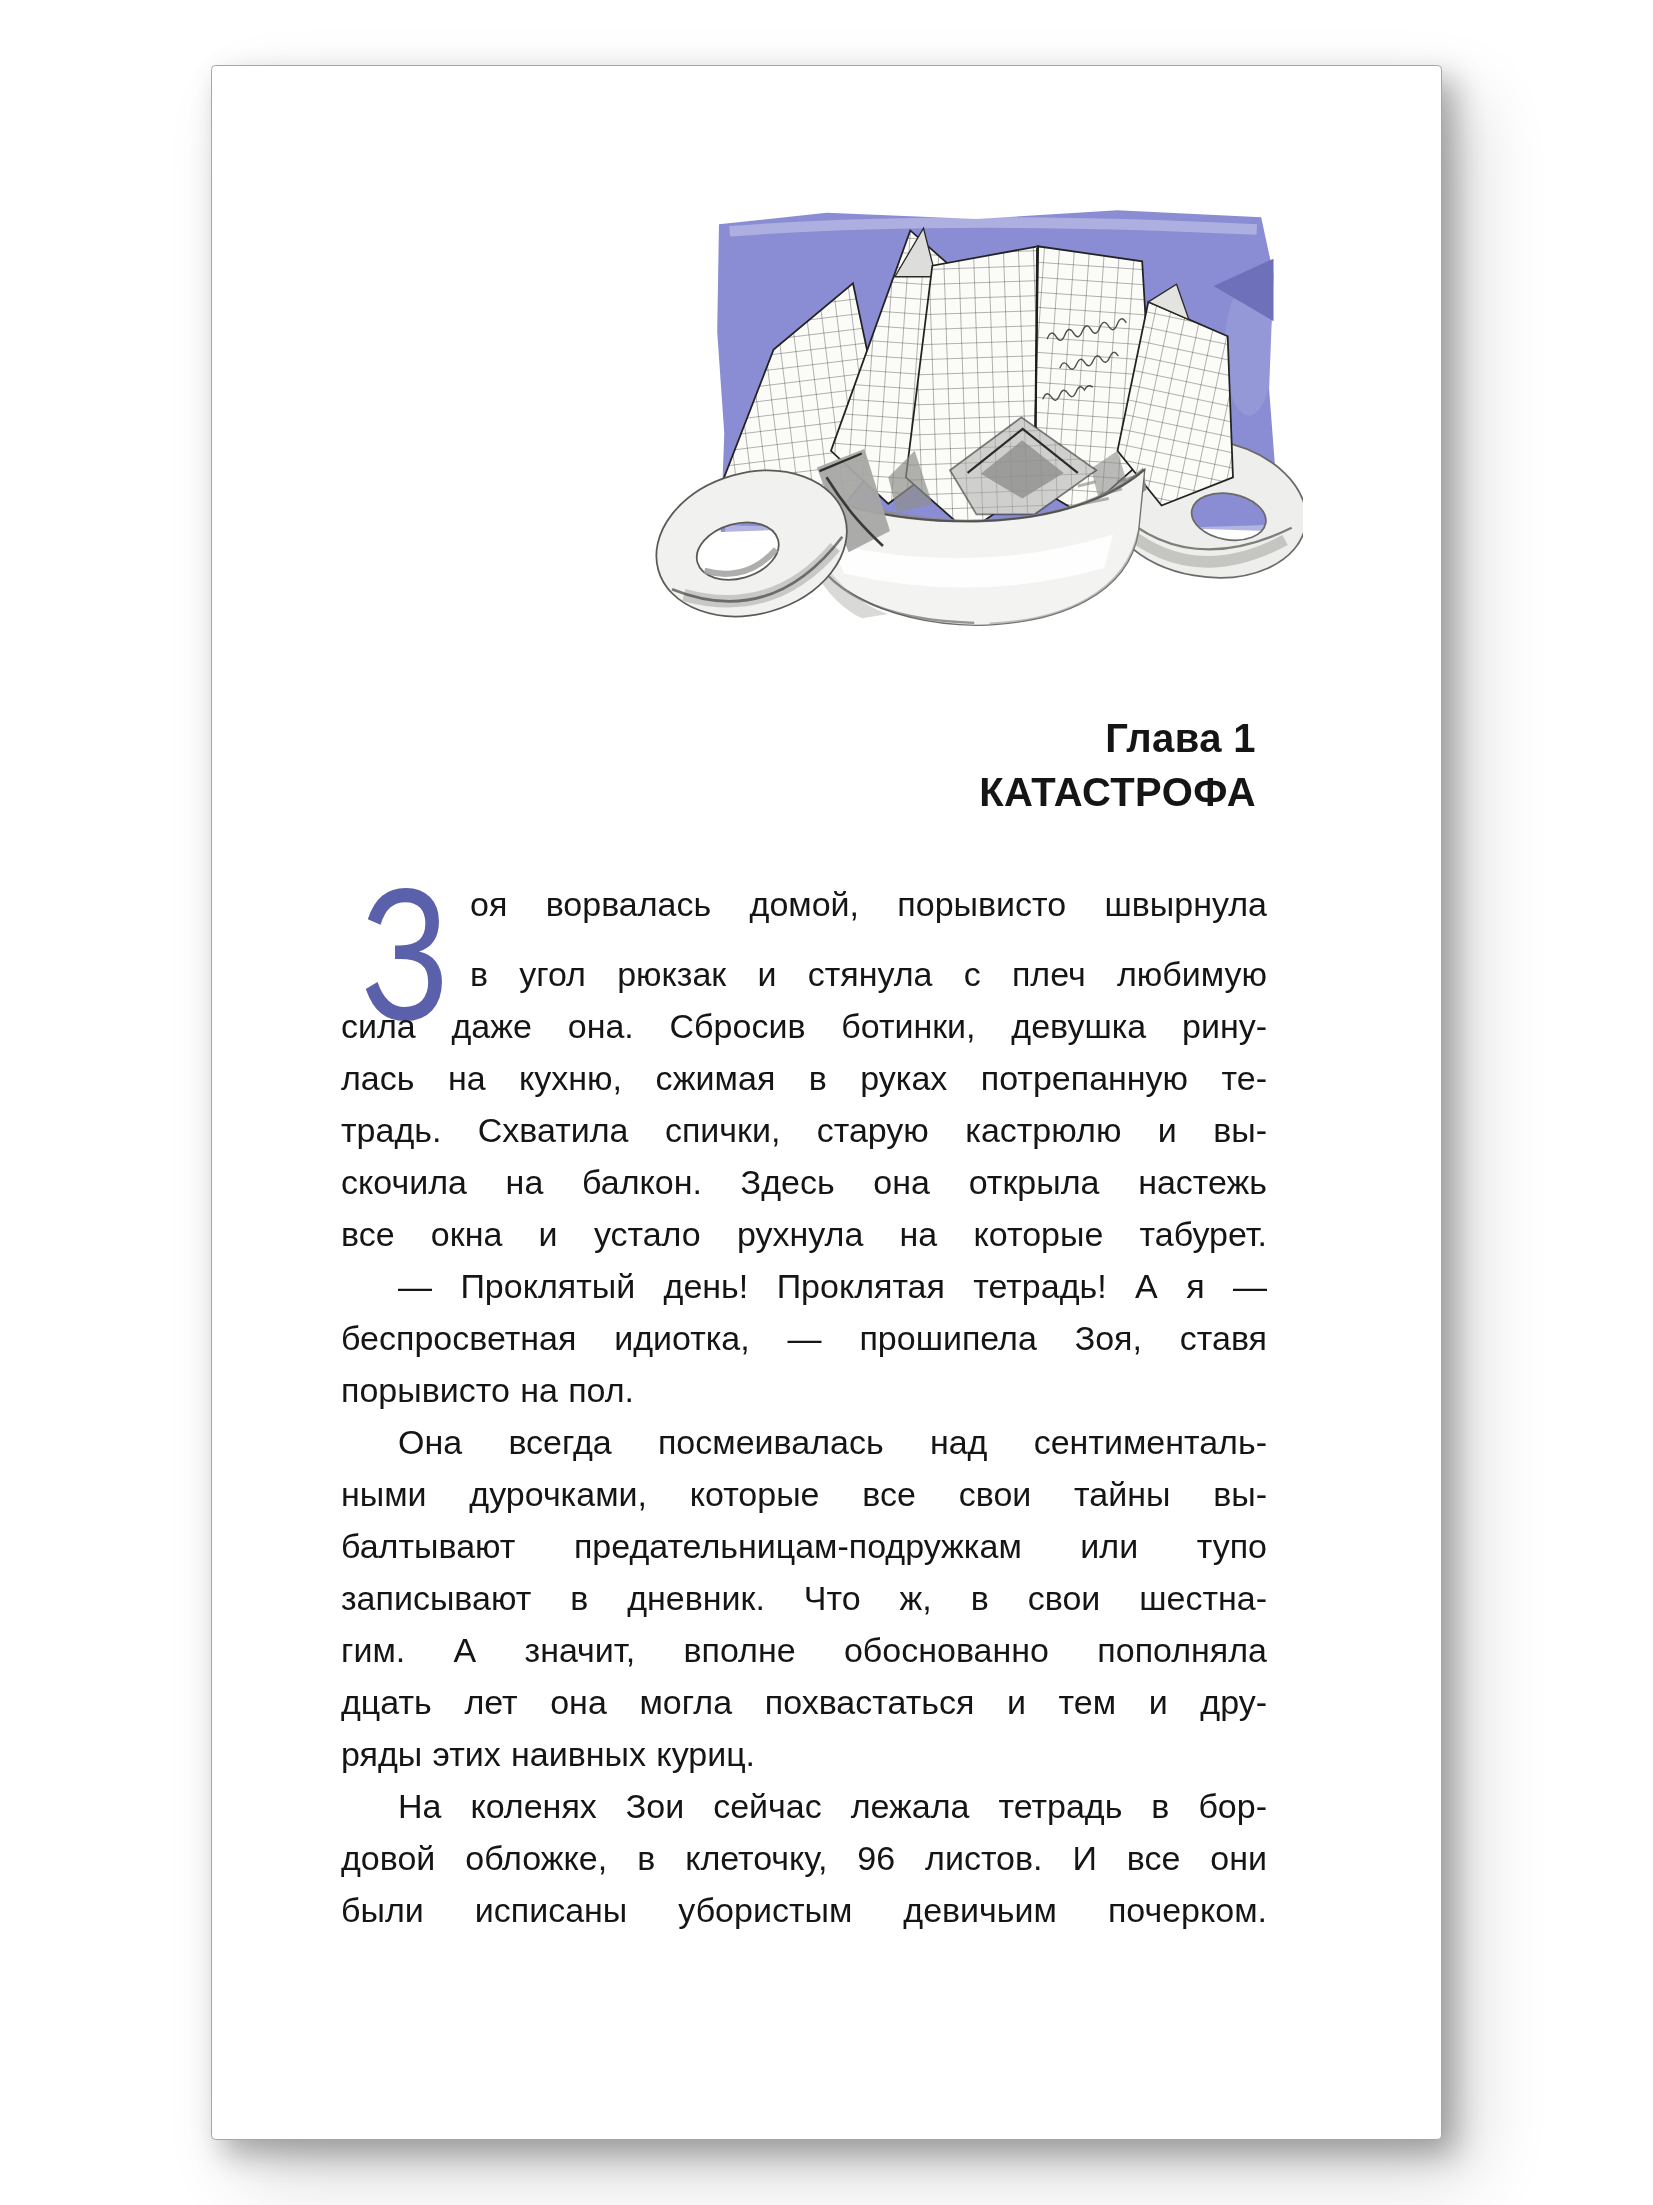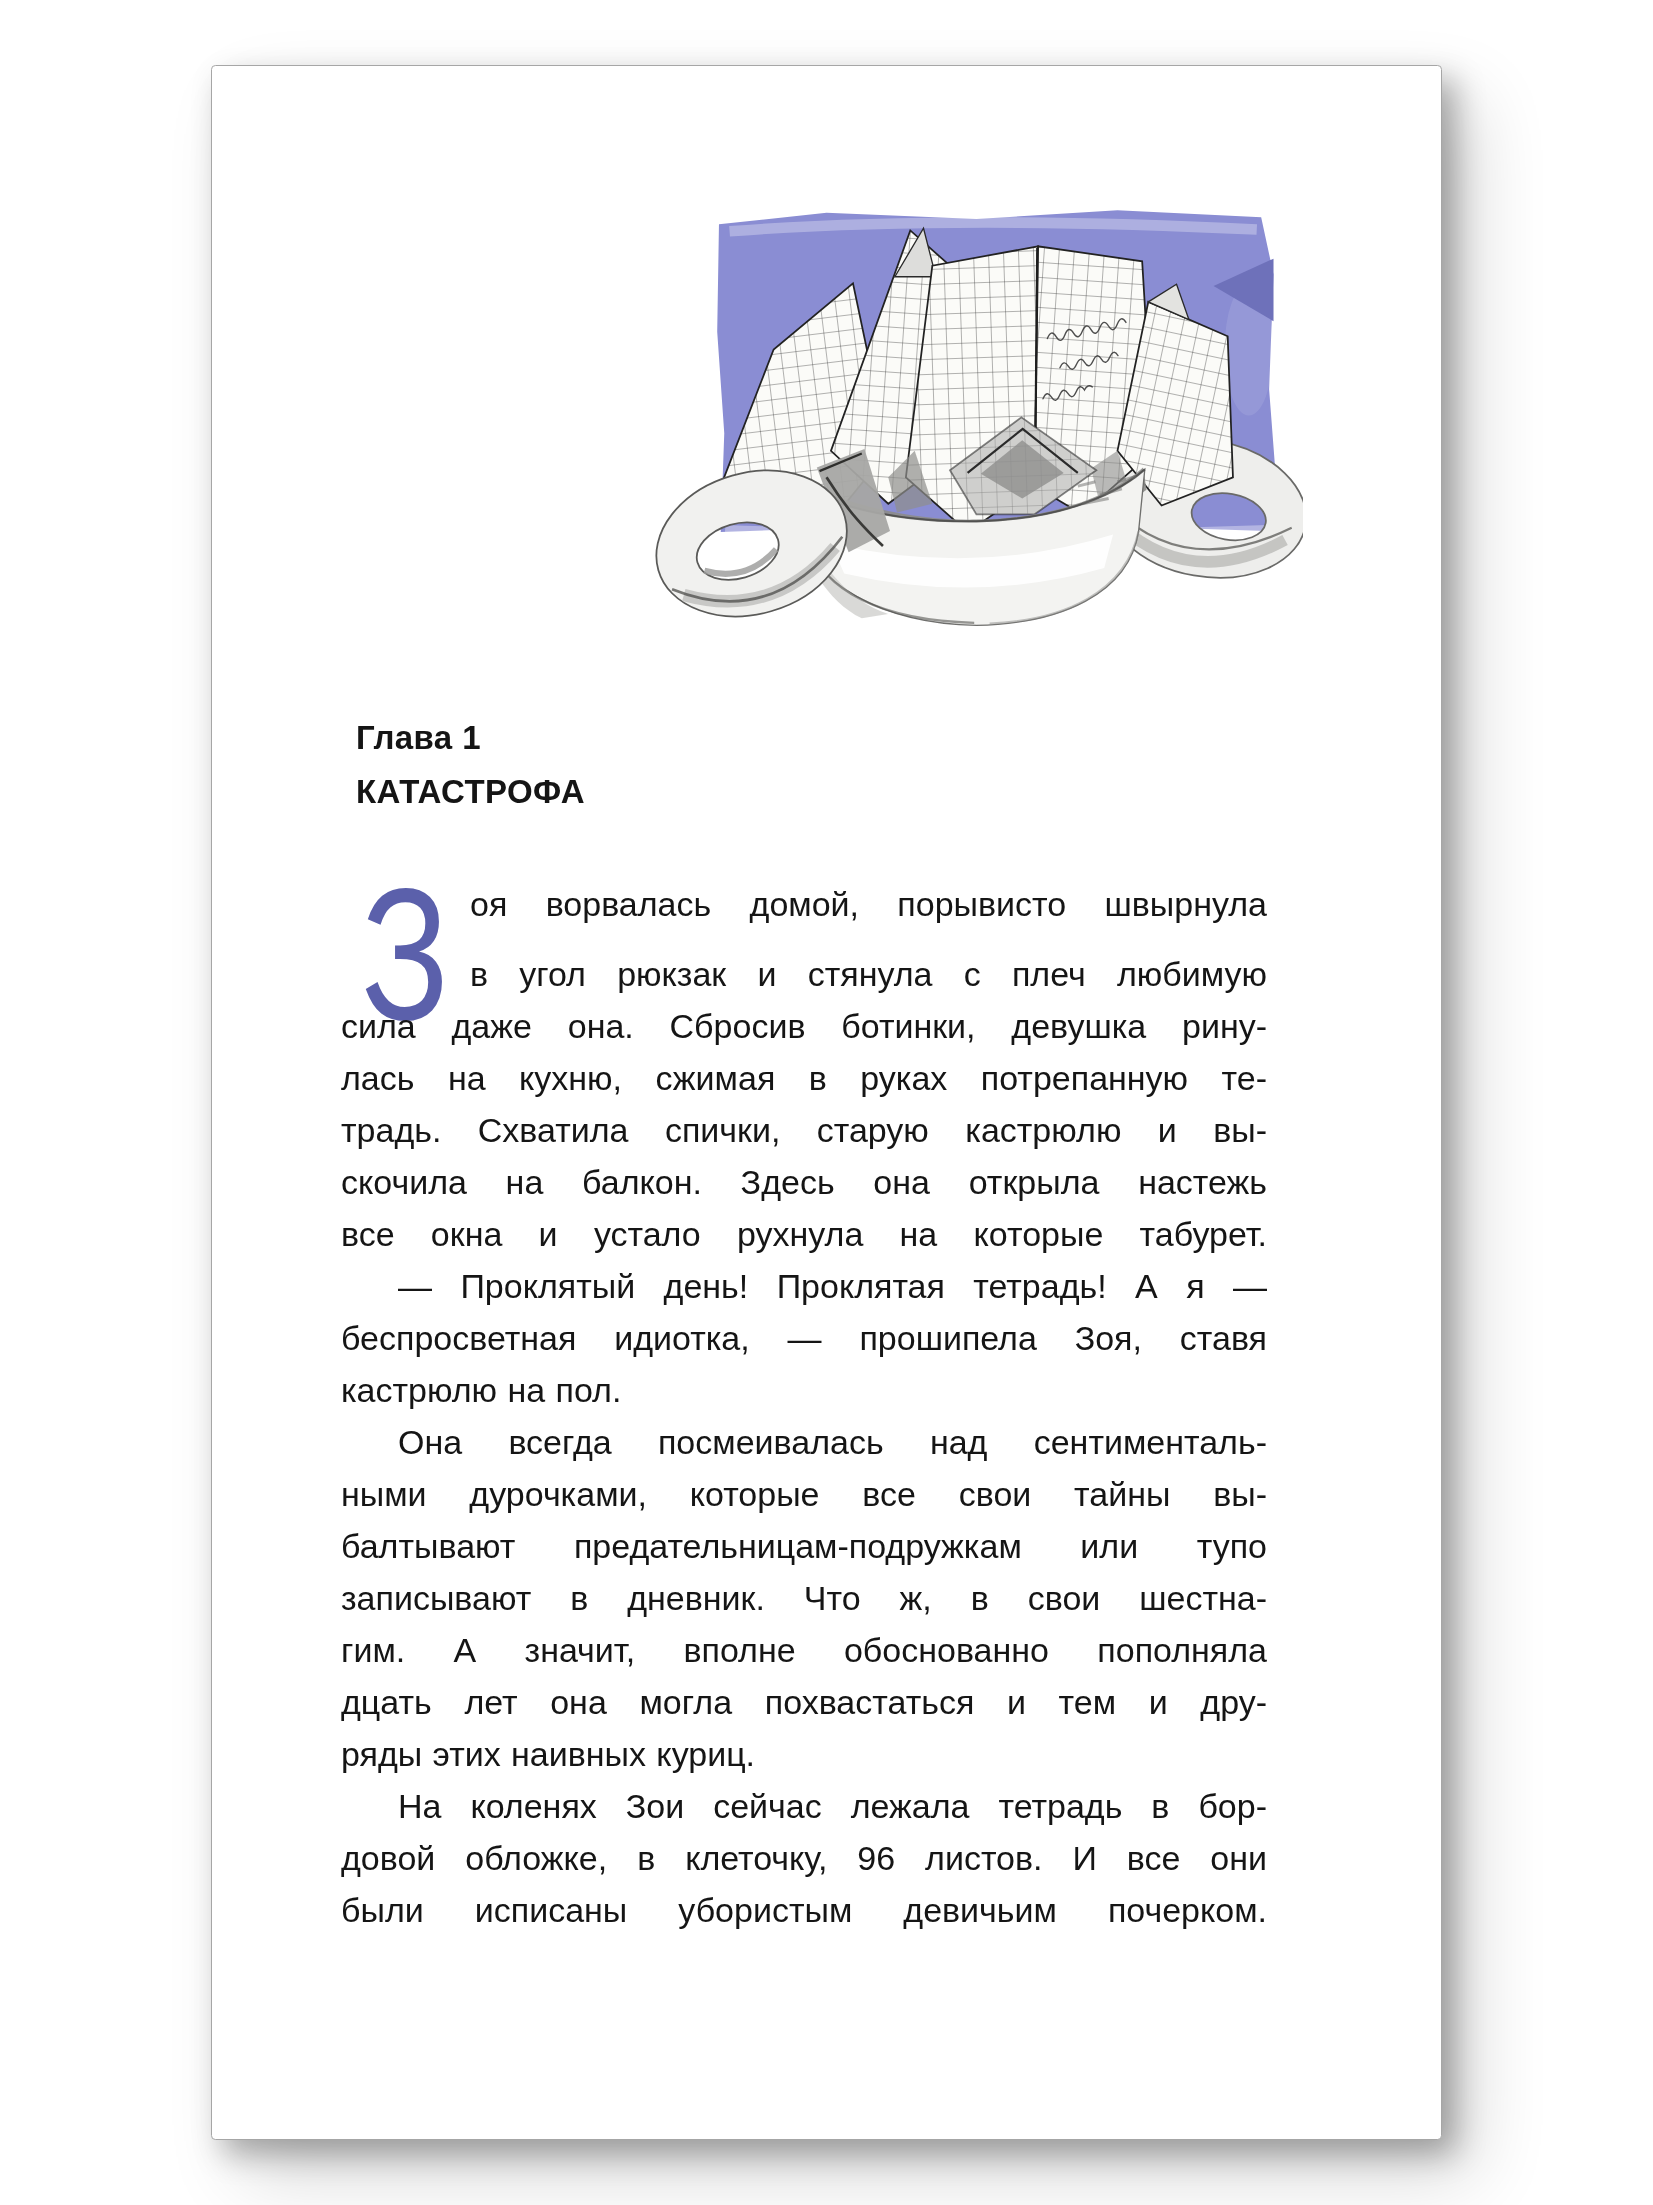--- a/index.html
+++ b/index.html
@@ -29,25 +29,26 @@
   }
   .illustration {
     position: absolute;
     left: 429px;
     top: 138px;
     width: 662px;
     height: 432px;
   }
   .chapter {
     position: absolute;
-    left: 144px;
+    left: 118px;
     top: 645px;
     width: 926px;
+    text-align: right;
     font-weight: 700;
-    font-size: 33px;
+    font-size: 40px;
     line-height: 54px;
     letter-spacing: 0.4px;
     white-space: nowrap;
   }
   .drop-cap {
     position: absolute;
     left: 149px;
     top: 795px;
     font-size: 187px;
     line-height: 187px;
@@ -188,21 +189,21 @@
   <div class="body-lines">
       <p class="line dropcap">оя ворвалась домой, порывисто швырнула</p>
       <p class="line dropcap">в угол рюкзак и стянула с плеч любимую</p>
       <p class="line">сила даже она. Сбросив ботинки, девушка рину-</p>
       <p class="line">лась на кухню, сжимая в руках потрепанную те-</p>
       <p class="line">традь. Схватила спички, старую кастрюлю и вы-</p>
       <p class="line">скочила на балкон. Здесь она открыла настежь</p>
       <p class="line">все окна и устало рухнула на которые табурет.</p>
       <p class="line indent">— Проклятый день! Проклятая тетрадь! А я —</p>
       <p class="line">беспросветная идиотка, — прошипела Зоя, ставя</p>
-      <p class="line end">кастрюлю на пол.</p>
+      <p class="line end">порывисто на пол.</p>
       <p class="line indent">Она всегда посмеивалась над сентименталь-</p>
       <p class="line">ными дурочками, которые все свои тайны вы-</p>
       <p class="line">балтывают предательницам-подружкам или тупо</p>
       <p class="line">записывают в дневник. Что ж, в свои шестна-</p>
       <p class="line">гим. А значит, вполне обоснованно пополняла</p>
       <p class="line">дцать лет она могла похвастаться и тем и дру-</p>
       <p class="line end">ряды этих наивных куриц.</p>
       <p class="line indent">На коленях Зои сейчас лежала тетрадь в бор-</p>
       <p class="line">довой обложке, в клеточку, 96 листов. И все они</p>
       <p class="line">были исписаны убористым девичьим почерком.</p>

